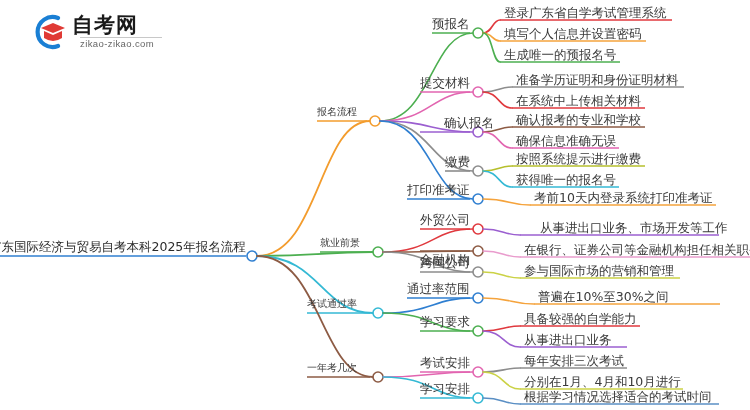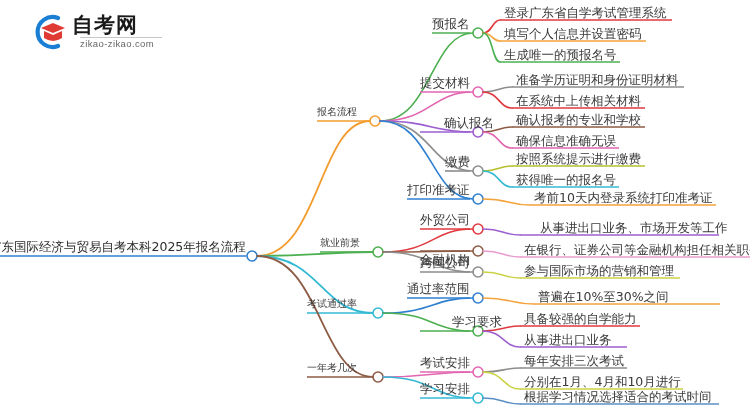--- a/index.html
+++ b/index.html
@@ -161,21 +161,21 @@
     <div class="lbl l1" style="left: 320px; top: 236px;">就业前景</div>
     <div class="lbl l2" style="left: 420px; top: 213px;">外贸公司</div>
     <div class="lbl l3" style="left: 524px; top: 221px; margin-left: 16px;">从事进出口业务、市场开发等工作</div>
     <div class="lbl l2" style="left: 420px; top: 253px;">金融机构</div>
     <div class="lbl l3" style="left: 524px; top: 243px;">在银行、证券公司等金融机构担任相关职务</div>
     <div class="lbl l2" style="left: 420px; top: 256px;">跨国公司</div>
     <div class="lbl l3" style="left: 524px; top: 264px;">参与国际市场的营销和管理</div>
     <div class="lbl l1" style="left: 307px; top: 297px;">考试通过率</div>
     <div class="lbl l2" style="left: 407px; top: 282px;">通过率范围</div>
     <div class="lbl l3" style="left: 538px; top: 290px;">普遍在10%至30%之间</div>
-    <div class="lbl l2" style="left: 420px; top: 315px; margin-left: 32px;">学习要求</div>
+    <div class="lbl l2" style="left: 420px; top: 315px;">学习要求</div>
     <div class="lbl l3" style="left: 524px; top: 312px;">具备较强的自学能力</div>
     <div class="lbl l3" style="left: 524px; top: 333px;">从事进出口业务</div>
     <div class="lbl l1" style="left: 307px; top: 361px;">一年考几次</div>
     <div class="lbl l2" style="left: 420px; top: 356px;">考试安排</div>
     <div class="lbl l3" style="left: 524px; top: 354px;">每年安排三次考试</div>
     <div class="lbl l3" style="left: 524px; top: 375px;">分别在1月、4月和10月进行</div>
     <div class="lbl l2" style="left: 420px; top: 382px;">学习安排</div>
     <div class="lbl l3" style="left: 524px; top: 390px;">根据学习情况选择适合的考试时间</div>
   </div>
 

